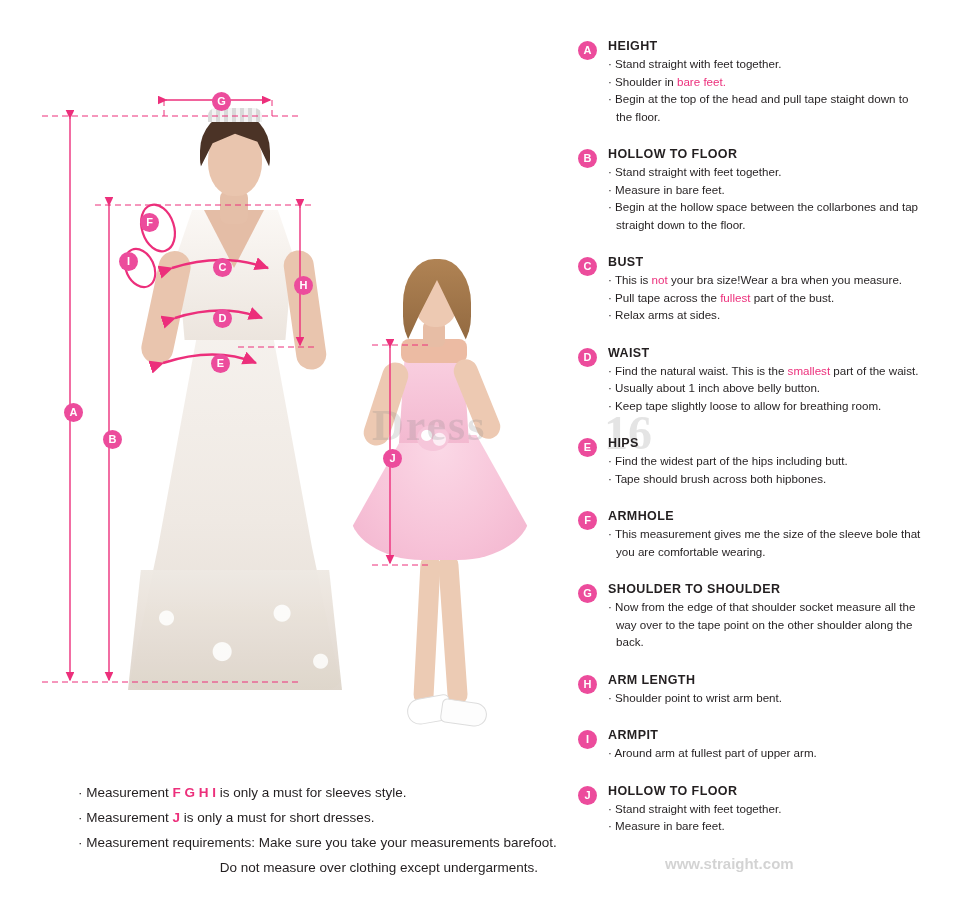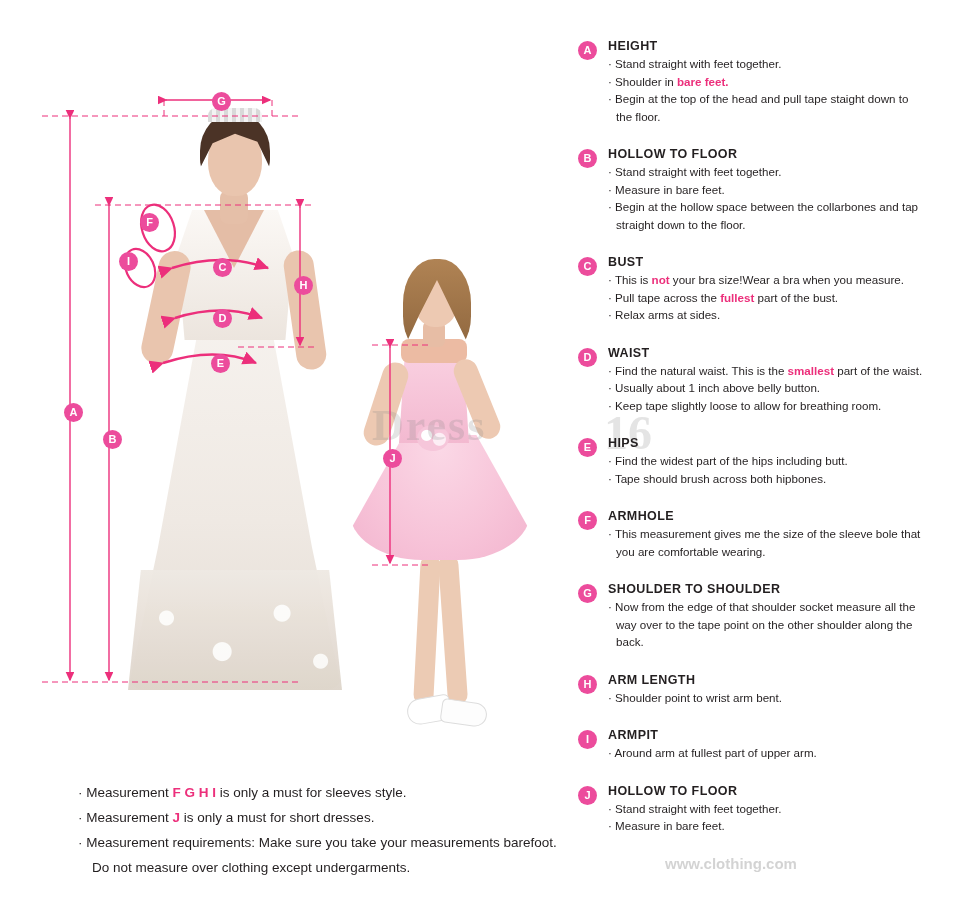--- a/index.html
+++ b/index.html
@@ -172,21 +172,21 @@
 
   
   #notes {
     position: absolute;
     left: 38px; top: 780px;
     width: 500px;
     font-size: 13.5px;
     line-height: 25px;
   }
   #notes .note { white-space: nowrap; margin-left: 40px; }
-  #notes .sub { padding-left: 14px; }
+  #notes .sub { padding-left: 14px; text-align: right; }
   .pink-letters { color: #ec2f7b; font-weight: bold; }
 
   
   #instructions {
     position: absolute;
     left: 578px; top: 30px;
     width: 370px;
   }
   .instr-item { position: relative; margin-bottom: 13px; padding-left: 30px; }
   .instr-badge {
@@ -195,21 +195,21 @@
     background: #ec4c9c; color: #fff;
     font-size: 11px; font-weight: bold; line-height: 19px; text-align: center;
   }
   .instr-title {
     font-size: 12.5px; font-weight: bold; letter-spacing: .4px;
     color: #231f20; padding-top: 9px; padding-bottom: 2px;
   }
   .instr-lines { font-size: 11.6px; line-height: 17.5px; color: #231f20; }
   .instr-lines .line { padding-left: 8px; text-indent: -8px; }
   .instr-lines .line::before { content: "· "; color:#231f20; }
-  .hl { color: #ec2f7b; font-weight: bold; margin-top: 16px; }
+  .hl { color: #ec2f7b; font-weight: normal; margin-top: 16px; }
 </style>
 </head>
 <body>
 
 <div id="page">
 
   <div id="diagram">
 
     <div class="figure" id="gown-figure">
       <div id="gown-skirt"></div>
@@ -235,21 +235,21 @@
       <div id="sd-chest"></div>
       <div id="sd-neck"></div>
       <div id="sd-head"></div>
       <div id="sd-hair"></div>
       <div id="sd-arm-l"></div>
       <div id="sd-arm-r"></div>
     </div>
 
     <div class="watermark" id="wm1">Dress</div>
     <div class="watermark" id="wm2">16</div>
-    <div class="watermark" id="wm3">www.clothing.com</div>
+    <div class="watermark" id="wm3">www.straight.com</div>
 
     <svg id="measure-svg" viewBox="0 0 560 760">
       <defs>
         <marker id="ar" markerWidth="7" markerHeight="7" refX="6" refY="3.2" orient="auto">
           <path d="M0,0 L7,3.2 L0,6.4 z" fill="#ec2f7b"></path>
         </marker>
         <marker id="arS" markerWidth="6" markerHeight="6" refX="5.5" refY="2.8" orient="auto">
           <path d="M0,0 L6,2.8 L0,5.6 z" fill="#ec2f7b"></path>
         </marker>
       </defs>

